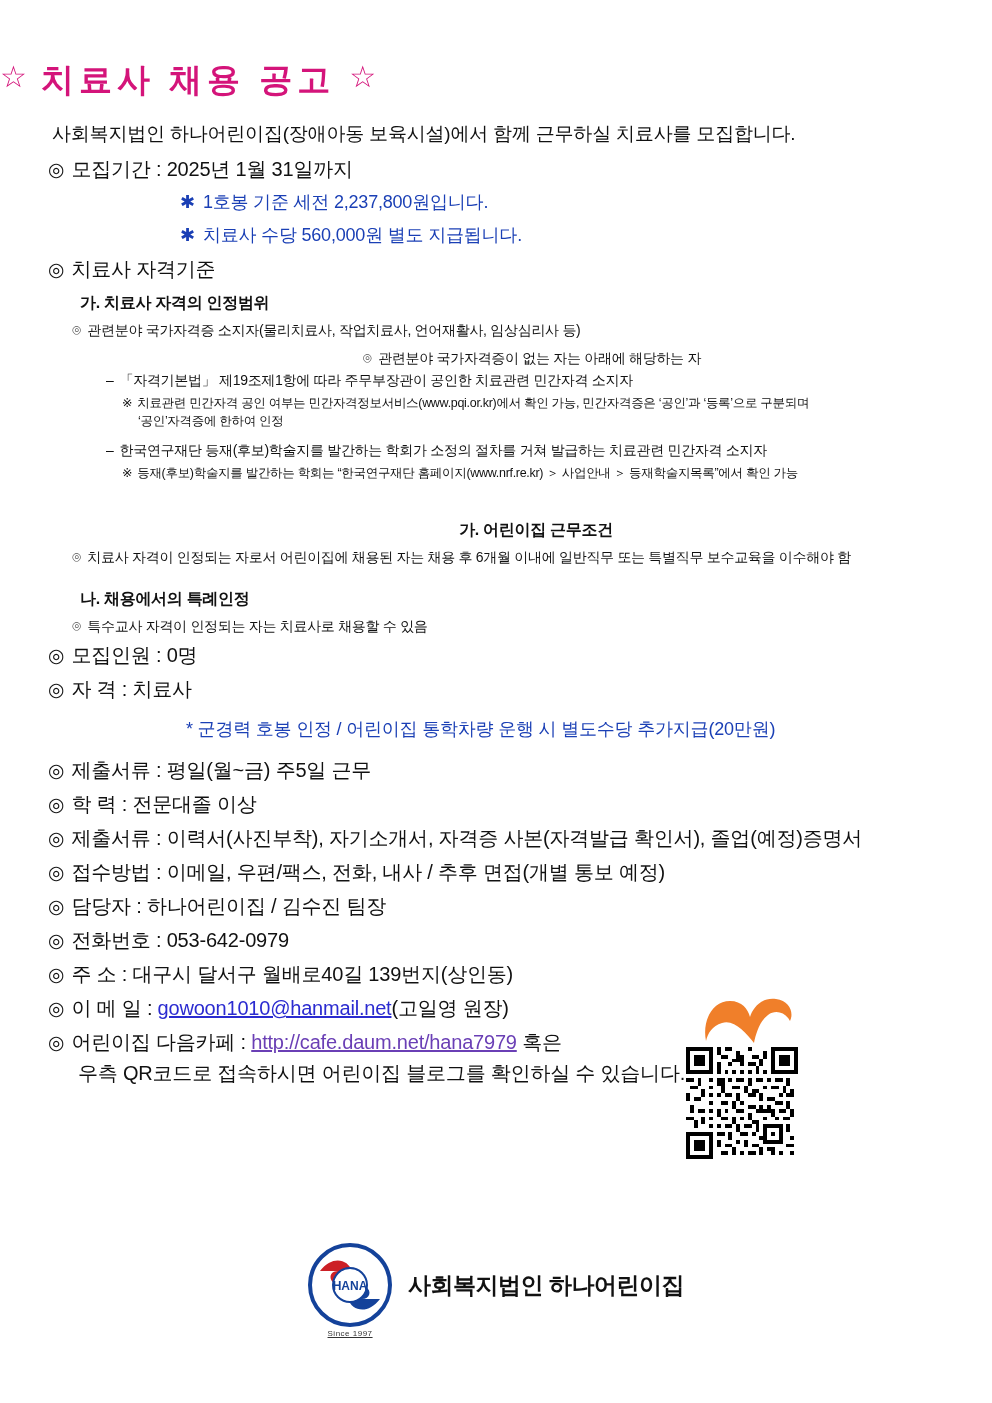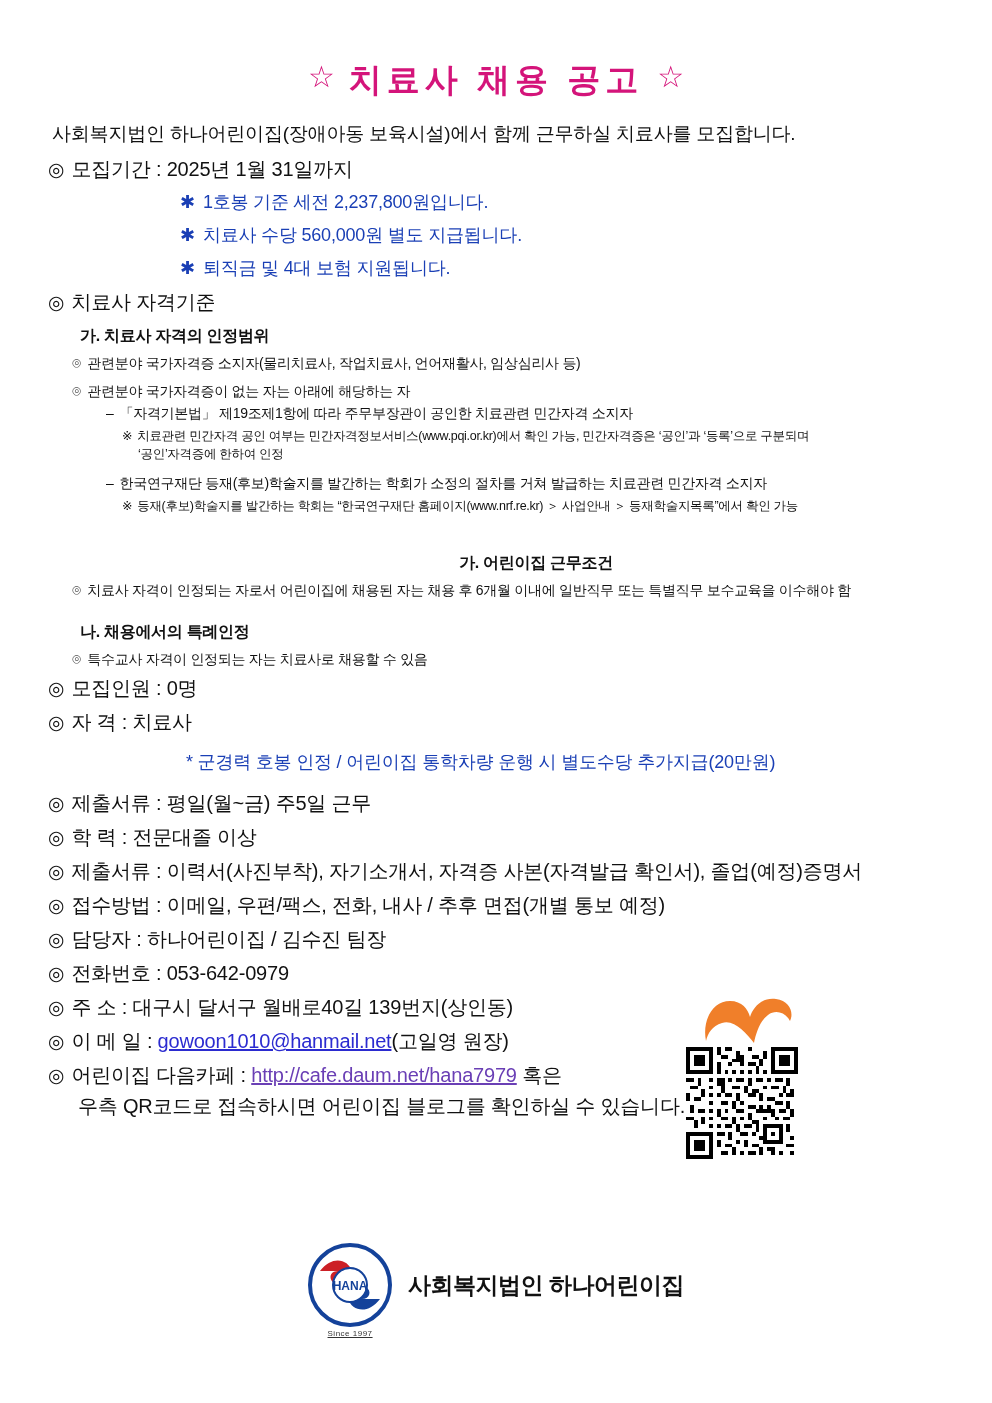--- a/index.html
+++ b/index.html
@@ -18,21 +18,21 @@
   .page {
     position: relative;
     width: 992px;
     height: 1403px;
     padding: 0;
     box-sizing: border-box;
   }
 
   
   .title-row {
-    text-align: center;
+    text-align: left;
     margin-top: 58px;
     margin-bottom: 18px;
   }
   .title-row .star {
     color: #d4147a;
     font-size: 30px;
     vertical-align: 4px;
     letter-spacing: 0;
   }
   .title-row .title-text {
@@ -192,35 +192,32 @@
     <span class="val">2025년  1월 31일까지</span>
   </div>
 
 
   <div class="sub-star">
     <span class="ast">✱</span><span>1호봉 기준 세전 2,237,800원입니다.</span>
   </div>
   <div class="sub-star">
     <span class="ast">✱</span><span>치료사 수당 560,000원 별도 지급됩니다.</span>
   </div>
-  <div class="sub-star">
-    <span class="ast">✱</span><span>퇴직금 및 4대 보험 지원됩니다.</span>
-  </div>
 
   <div class="bullet-line" style="margin-bottom:4px;">
     <span class="mark">◎</span><span class="lbl">치료사 자격기준</span>
   </div>
 
   <div class="sec-head">가. 치료사 자격의 인정범위</div>
 
   <div class="circ-item">
     <span class="ci">◎</span><span>관련분야 국가자격증 소지자(물리치료사, 작업치료사, 언어재활사, 임상심리사 등)</span>
   </div>
 
-  <div class="circ-item" style="margin-bottom:4px;">
+  <div class="circ-item" style="margin-bottom:4px;text-align:center;">
     <span class="ci">◎</span><span>관련분야 국가자격증이 없는 자는 아래에 해당하는 자</span>
   </div>
 
   <div class="dash-item">
     <span class="dash">–</span><span>「자격기본법」 제19조제1항에 따라 주무부장관이 공인한 치료관련 민간자격 소지자</span>
   </div>
   <div class="star-note" style="margin-bottom:12px;">
     <span class="ast">※</span><span>치료관련  민간자격  공인  여부는  민간자격정보서비스(www.pqi.or.kr)에서  확인  가능,  민간자격증은  ‘공인’과  ‘등록’으로  구분되며</span>
     <span class="cont">‘공인’자격증에 한하여 인정</span>
   </div>

